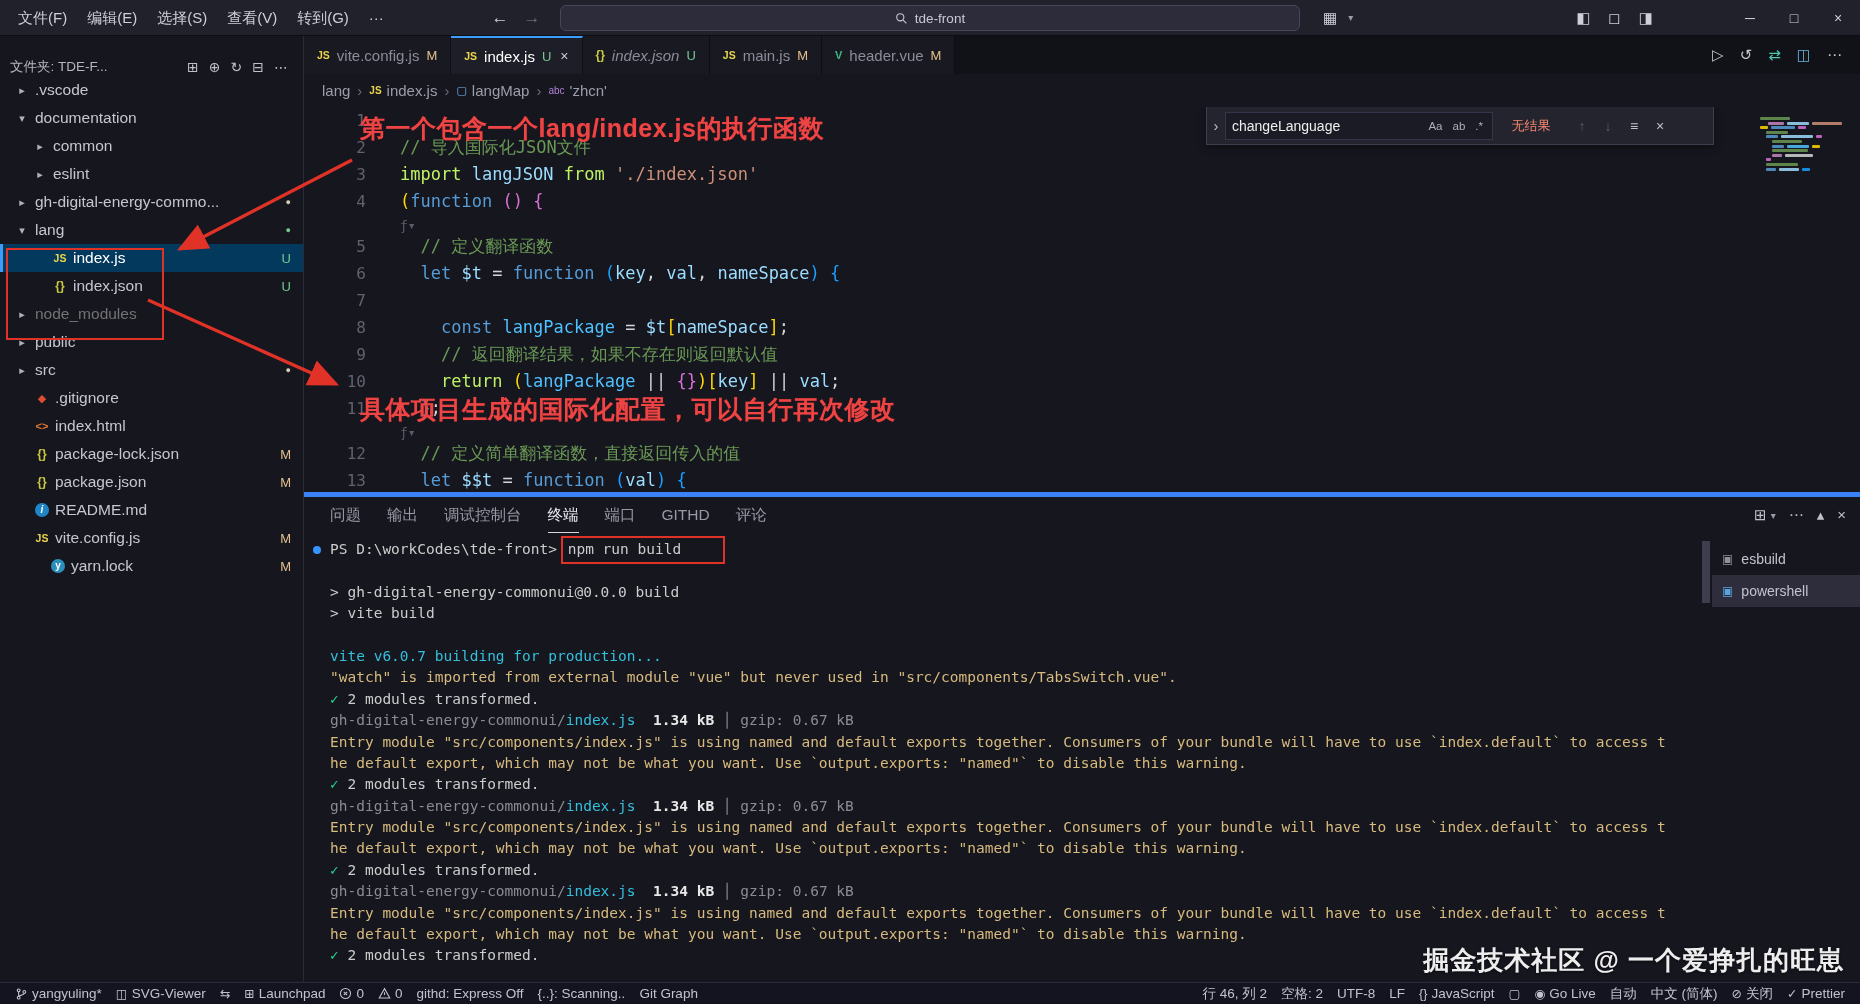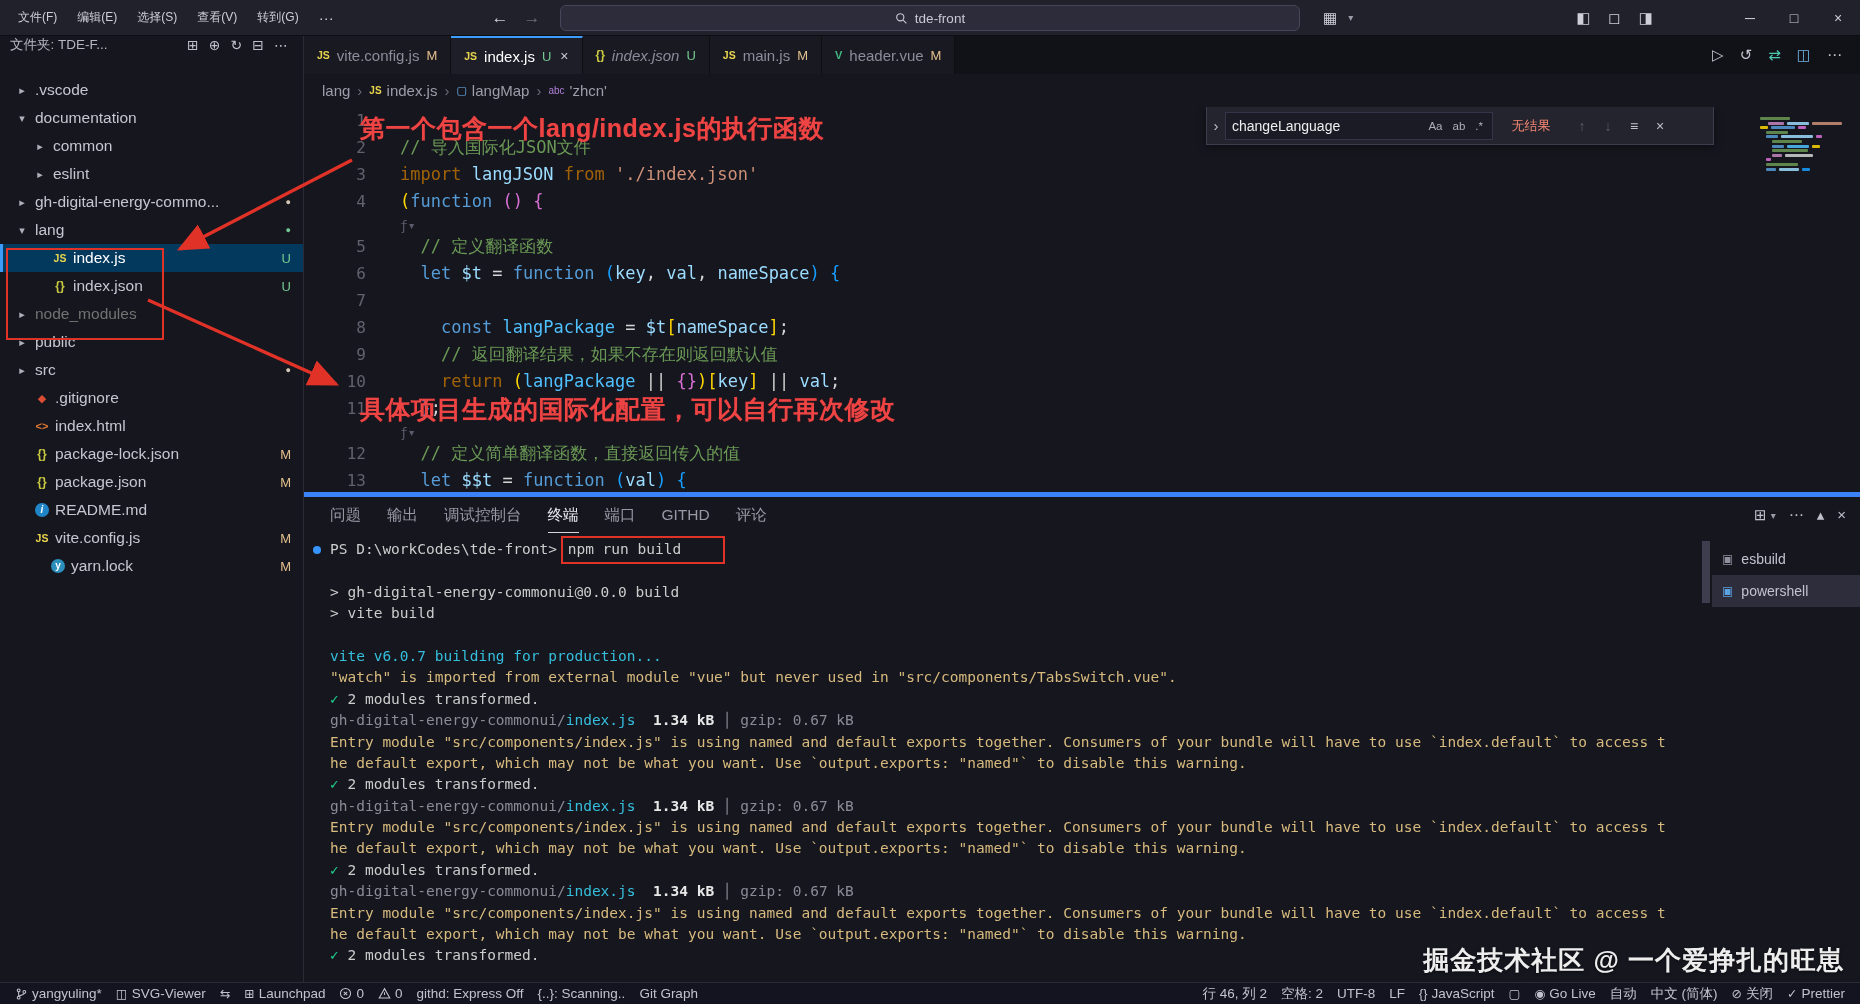--- a/index.html
+++ b/index.html
@@ -6,39 +6,39 @@
   *{margin:0;padding:0;box-sizing:border-box}
   html,body{width:1860px;height:1004px;overflow:hidden;background:#0e0e14;
     font-family:"Liberation Sans","DejaVu Sans",sans-serif;}
   .window{position:relative;width:1860px;height:1004px;display:flex;flex-direction:column;
     background:#16161f;color:#ccc;overflow:hidden}
 
   
   .titlebar{flex:0 0 36px;height:36px;background:#21212c;border-bottom:1px solid #0d0d12;
     position:relative;display:flex;align-items:center}
   .menus{display:flex;margin-left:8px}
-  .menu-item{padding:0 10px;font-size:12px;color:#cfcfda;line-height:35px;cursor:default}
+  .menu-item{padding:0 10px;font-size:15px;color:#cfcfda;line-height:35px;cursor:default}
   .menu-more{padding:0 10px;color:#cfcfda;font-size:15px}
   .nav-arrow{position:absolute;top:0;height:35px;line-height:35px;font-size:17px;color:#cfcfda;width:28px;text-align:center}
   #nav-back{left:486px}
   #nav-fwd{left:518px;color:#6d6d7a}
   .searchbox{position:absolute;left:560px;top:5px;width:740px;height:26px;background:#2c2c3a;
     border:1px solid #46465a;border-radius:6px;display:flex;align-items:center;justify-content:center;
     gap:7px;font-size:13.5px;color:#c9c9d6}
   .tb-right{position:absolute;right:0;top:0;height:35px;display:flex;align-items:center;color:#cfcfda}
   .tb-ico{font-size:15px;padding:0 9px;display:inline-flex;align-items:center}
   .tb-ico.small-chev{padding:0 2px;font-size:10px;color:#9a9aa8}
   .tb-group{display:flex;margin-right:66px}
   .tb-custom{margin-right:212px;display:flex;align-items:center}
   .win-btn{width:44px;height:35px;display:inline-flex;align-items:center;justify-content:center;font-size:14px}
 
   
   .main{flex:1;display:flex;min-height:0}
   .sidebar{flex:0 0 304px;background:#16161e;border-right:1px solid #2b2b38;position:relative}
-  .sidebar-header{height:40px;display:flex;align-items:flex-start;padding:0 10px;gap:2px}
+  .sidebar-header{height:40px;display:flex;align-items:flex-end;padding:0 10px;gap:2px}
   .sidebar-title{flex:1;font-size:13.5px;color:#b6b6c2;white-space:nowrap;overflow:hidden}
   .sh-ico{color:#c0c0cc;font-size:14px;padding:0 5px}
 
   .tree-row{height:28px;display:flex;align-items:center;position:relative;font-size:15.5px;color:#c6c6d0;cursor:default}
   .tree-row.sel{background:#04395e;color:#fff;box-shadow:inset 3px 0 0 0 #3f9bf8}
   .tree-row.dim .tree-label{color:#737373}
   .twisty{width:20px;text-align:center;color:#b0b0bc;font-size:11px;flex:0 0 20px}
   .fi{width:20px;flex:0 0 20px;text-align:center;font-weight:bold;font-size:10.5px}
   .fi-js{color:#e8d44d}
   .fi-json{color:#cbcb41;font-size:12px}
@@ -78,21 +78,21 @@
   .bci-js{color:#e8d44d}
   .bci-sym-var{color:#75beff;font-size:11px;font-weight:normal}
   .bci-sym-str{color:#b180d7;font-size:10px;font-weight:normal}
 
   .editor{flex:0 0 385px;position:relative;background:#16161f;overflow:hidden;
     font-family:"DejaVu Sans Mono","Liberation Mono",monospace}
   .code-row{display:flex;height:27px;line-height:27px;font-size:17px;white-space:pre}
   .code-row.inlay{height:18px;line-height:18px}
   .gutter{flex:0 0 62px;text-align:right;color:#62626e;font-size:16px}
   .ctext{padding-left:34px;white-space:pre}
-  .tok-cm{color:#6a9955}.tok-kw{color:#a16207}.tok-st{color:#569cd6}
+  .tok-cm{color:#6a9955}.tok-kw{color:#bef264}.tok-st{color:#569cd6}
   .tok-var{color:#9cdcfe}.tok-var2{color:#4fc1ff}.tok-str{color:#ce9178}
   .tok-pl{color:#d4d4d4}.tok-b1{color:#ffd700}.tok-b2{color:#da70d6}.tok-b3{color:#179fff}
   .tok-inlay{color:#5b5b6b;font-size:13px}
 
   .find-widget{position:absolute;top:0;right:146px;width:508px;height:38px;background:#24242f;
     border:1px solid #3d3d4d;border-top:none;box-shadow:0 2px 8px rgba(0,0,0,.45);
     display:flex;align-items:center;z-index:30;font-family:"Liberation Sans","DejaVu Sans",sans-serif}
   .fw-toggle{width:18px;text-align:center;color:#c0c0cc;font-size:15px}
   .fw-input{flex:0 0 268px;height:28px;background:#1b1b26;border:1px solid #34344a;display:flex;
     align-items:center;padding:0 6px;gap:4px}

